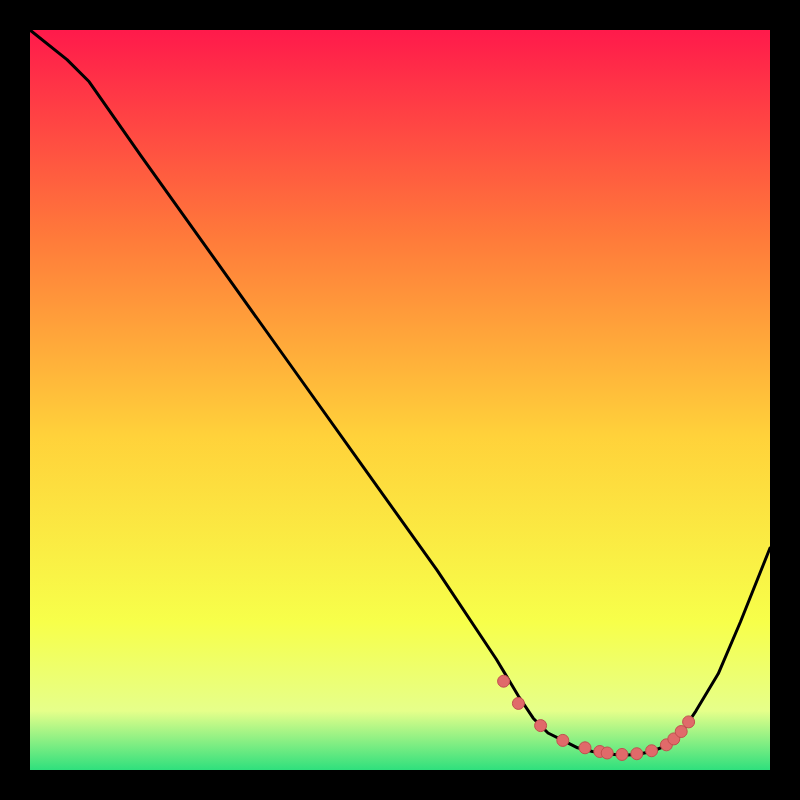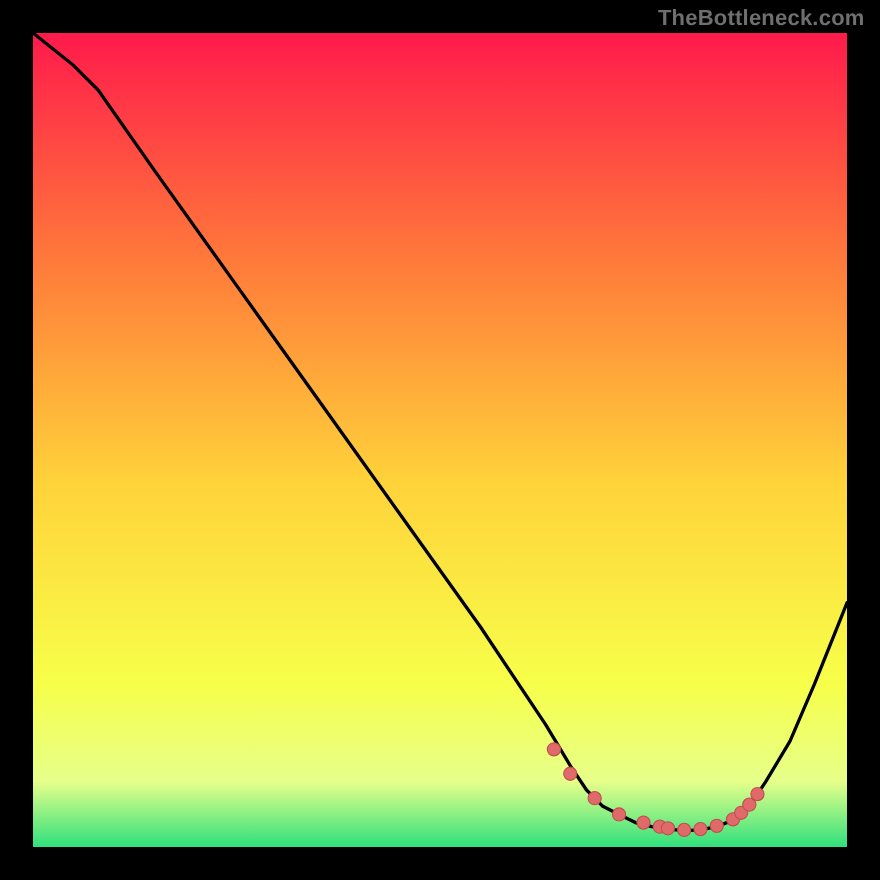--- a/index.html
+++ b/index.html
@@ -41,21 +41,20 @@
     top: 0;
     width: 740px;
     height: 740px;
     display: block;
   }
 </style>
 </head>
 <body>
 
 <div class="stage" style="background: rgb(0, 0, 0);">
-  <div class="watermark">TheBottleneck.com</div>
 
   <div class="plot-wrap">
     <svg class="plot" viewBox="0 0 740 740" preserveAspectRatio="none">
       <defs>
         <linearGradient id="bg-grad" x1="0" y1="0" x2="0" y2="1">
           <stop id="g0" offset="0%" stop-color="#ff1a4b"></stop>
           <stop id="g1" offset="28%" stop-color="#ff7a3a"></stop>
           <stop id="g2" offset="55%" stop-color="#ffd23a"></stop>
           <stop id="g3" offset="80%" stop-color="#f7ff4a"></stop>
           <stop id="g4" offset="92%" stop-color="#e6ff8a"></stop>

